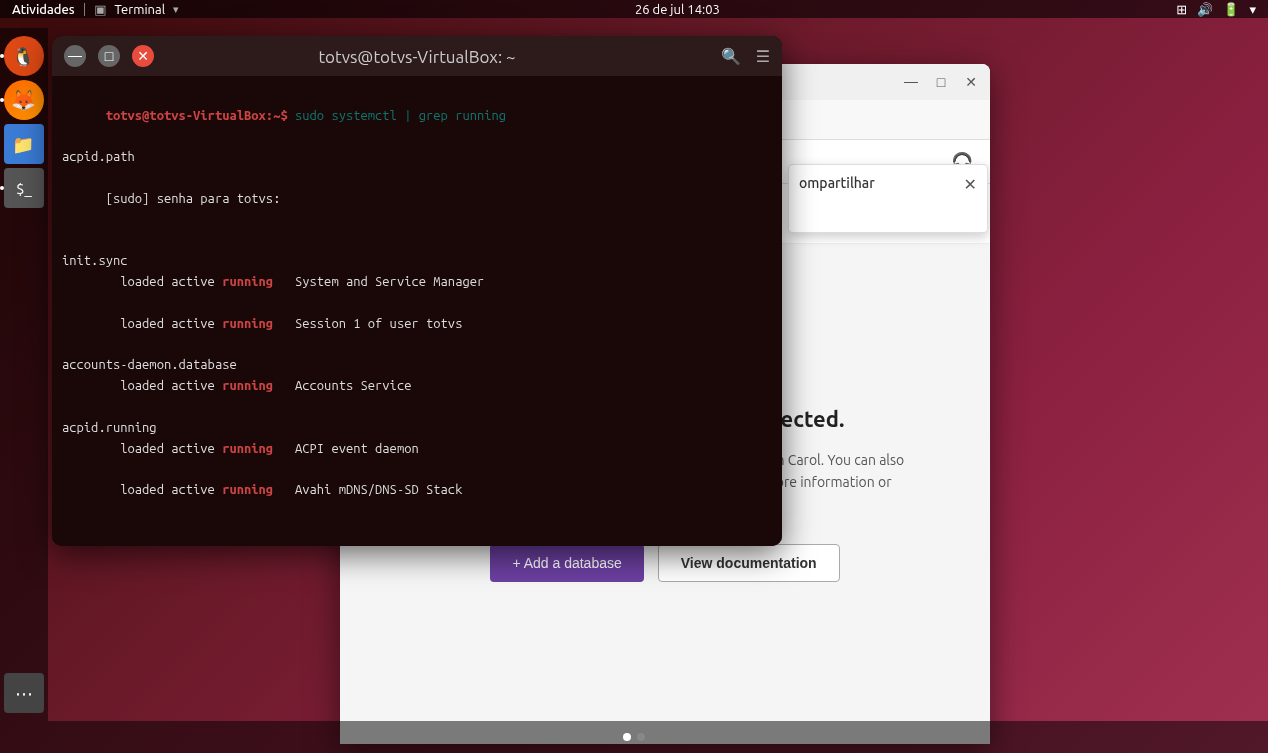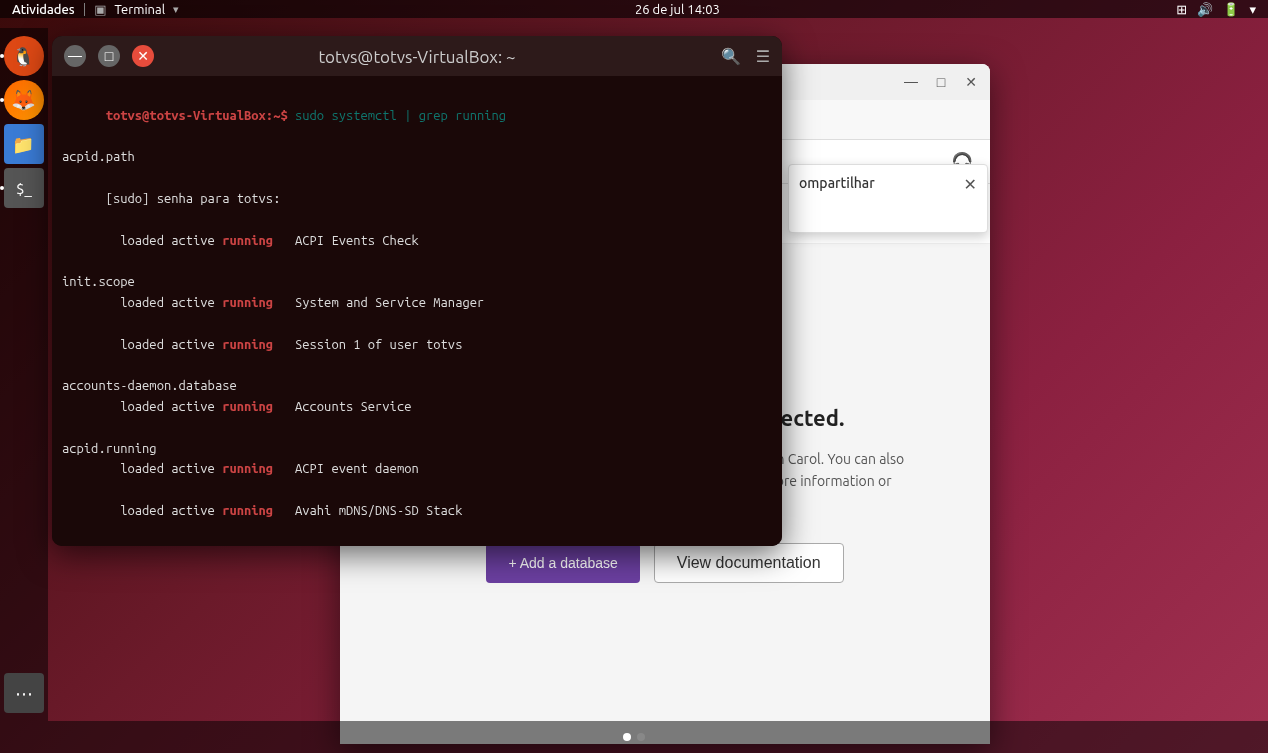--- a/index.html
+++ b/index.html
@@ -371,23 +371,23 @@
       cursor: pointer;
       font-weight: 500;
       text-align: center;
     }
     .btn-secondary {
       background: #fff;
       color: #333;
       border: 1px solid #aaa;
       padding: 10px 22px;
       border-radius: 4px;
-      font-size: 16px;
-      cursor: pointer;
-      font-weight: 400;
+      font-size: 14px;
+      cursor: pointer;
+      font-weight: 700;
     }
 
     
     .bottom-bar {
       position: absolute;
       bottom: 0; left: 0; right: 0;
       height: 32px;
       background: rgba(0,0,0,0.5);
       display: flex;
       align-items: center;
@@ -466,23 +466,22 @@
   </div>
   <div class="terminal-body">
     <div class="term-line">
       <span class="term-prompt">totvs@totvs-VirtualBox:~$</span><span class="term-cmd"> sudo systemctl | grep running</span>
     </div>
     <div class="term-line">acpid.path</div>
 
     <div class="term-line">
       <span class="term-sudo-prompt">[sudo] senha para totvs:</span>
     </div>
-    <div class="term-line">        loaded active <span class="term-running">running</span>   ACPI Events Check</div>
     <div class="term-line">&nbsp;</div>
-    <div class="term-line">init.scope</div>
+    <div class="term-line">init.sync</div>
     <div class="term-line">        loaded active <span class="term-running">running</span>   System and Service Manager</div>
     <div class="term-line">&nbsp;</div>
     <div class="term-line">        loaded active <span class="term-running">running</span>   Session 1 of user totvs</div>
     <div class="term-line">&nbsp;</div>
     <div class="term-line">accounts-daemon.database</div>
     <div class="term-line">        loaded active <span class="term-running">running</span>   Accounts Service</div>
     <div class="term-line">&nbsp;</div>
     <div class="term-line">acpid.running</div>
     <div class="term-line">        loaded active <span class="term-running">running</span>   ACPI event daemon</div>
     <div class="term-line">&nbsp;</div>

